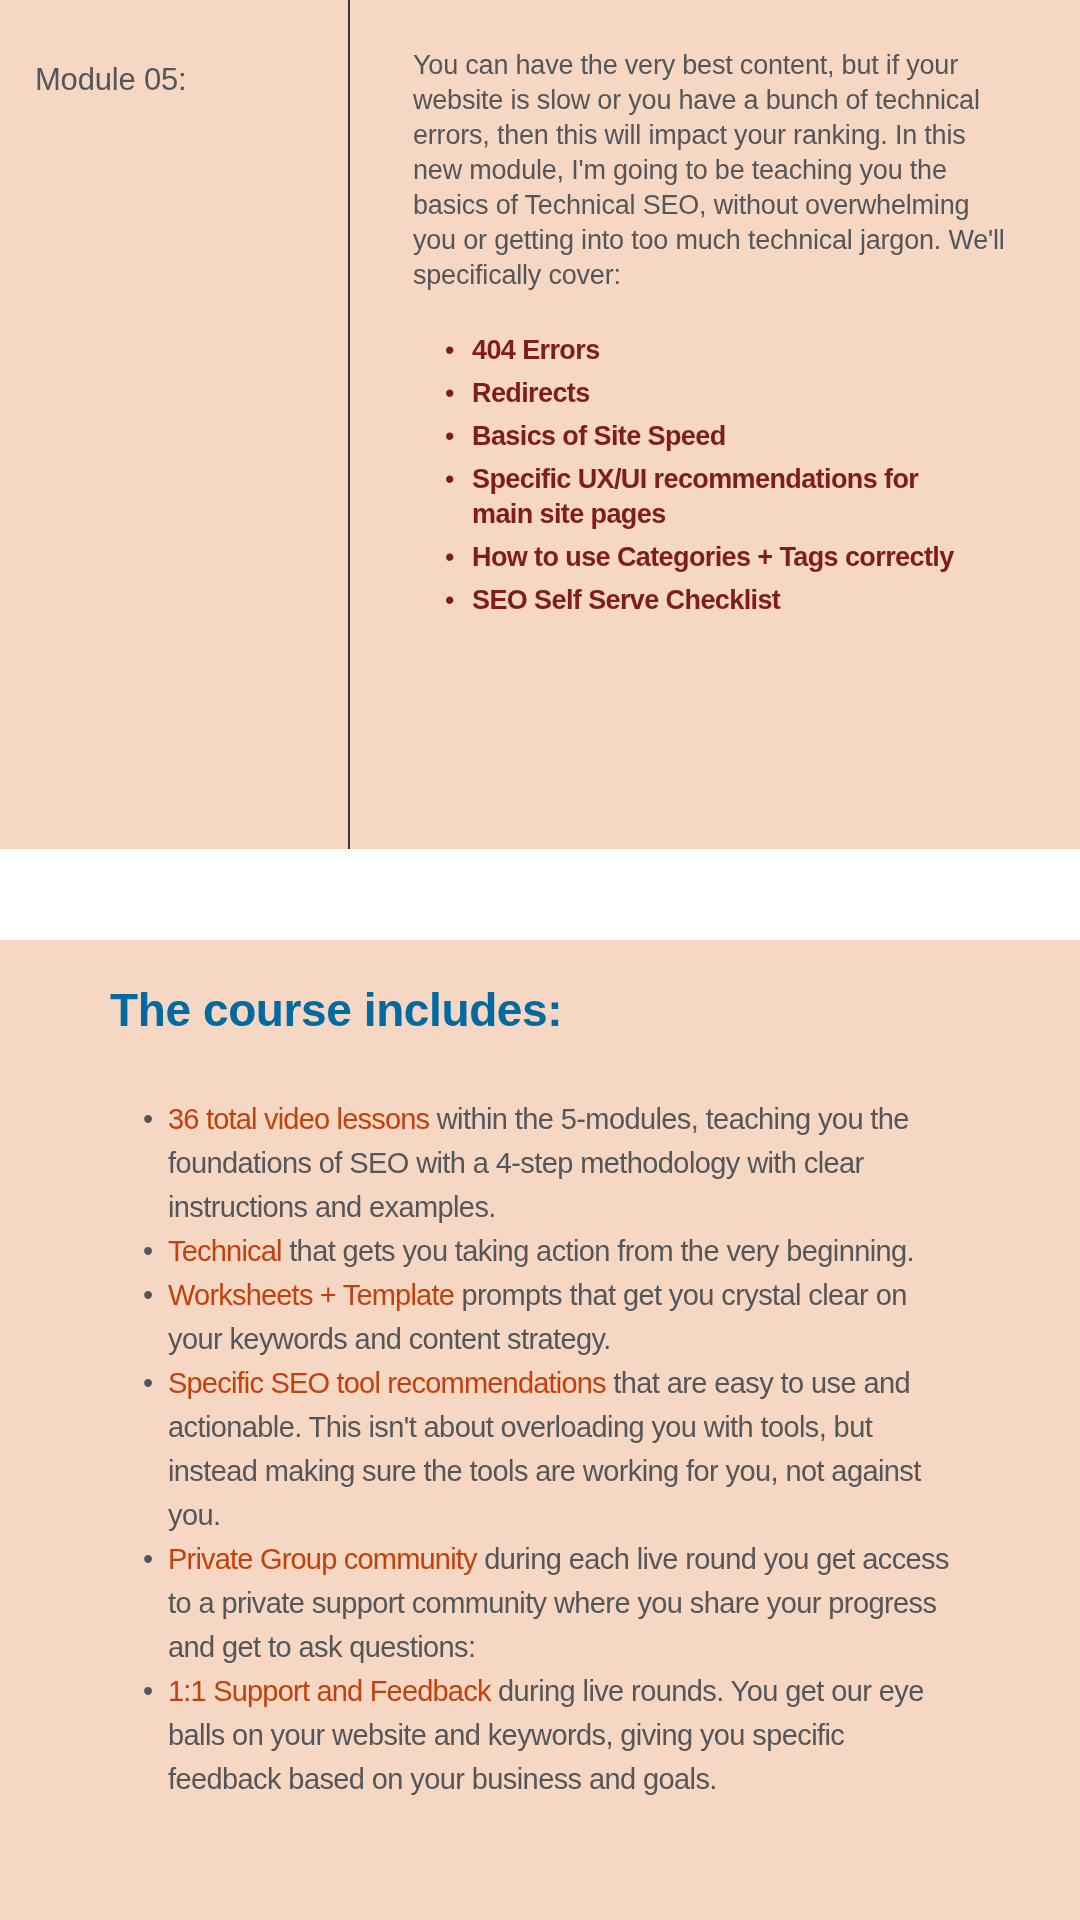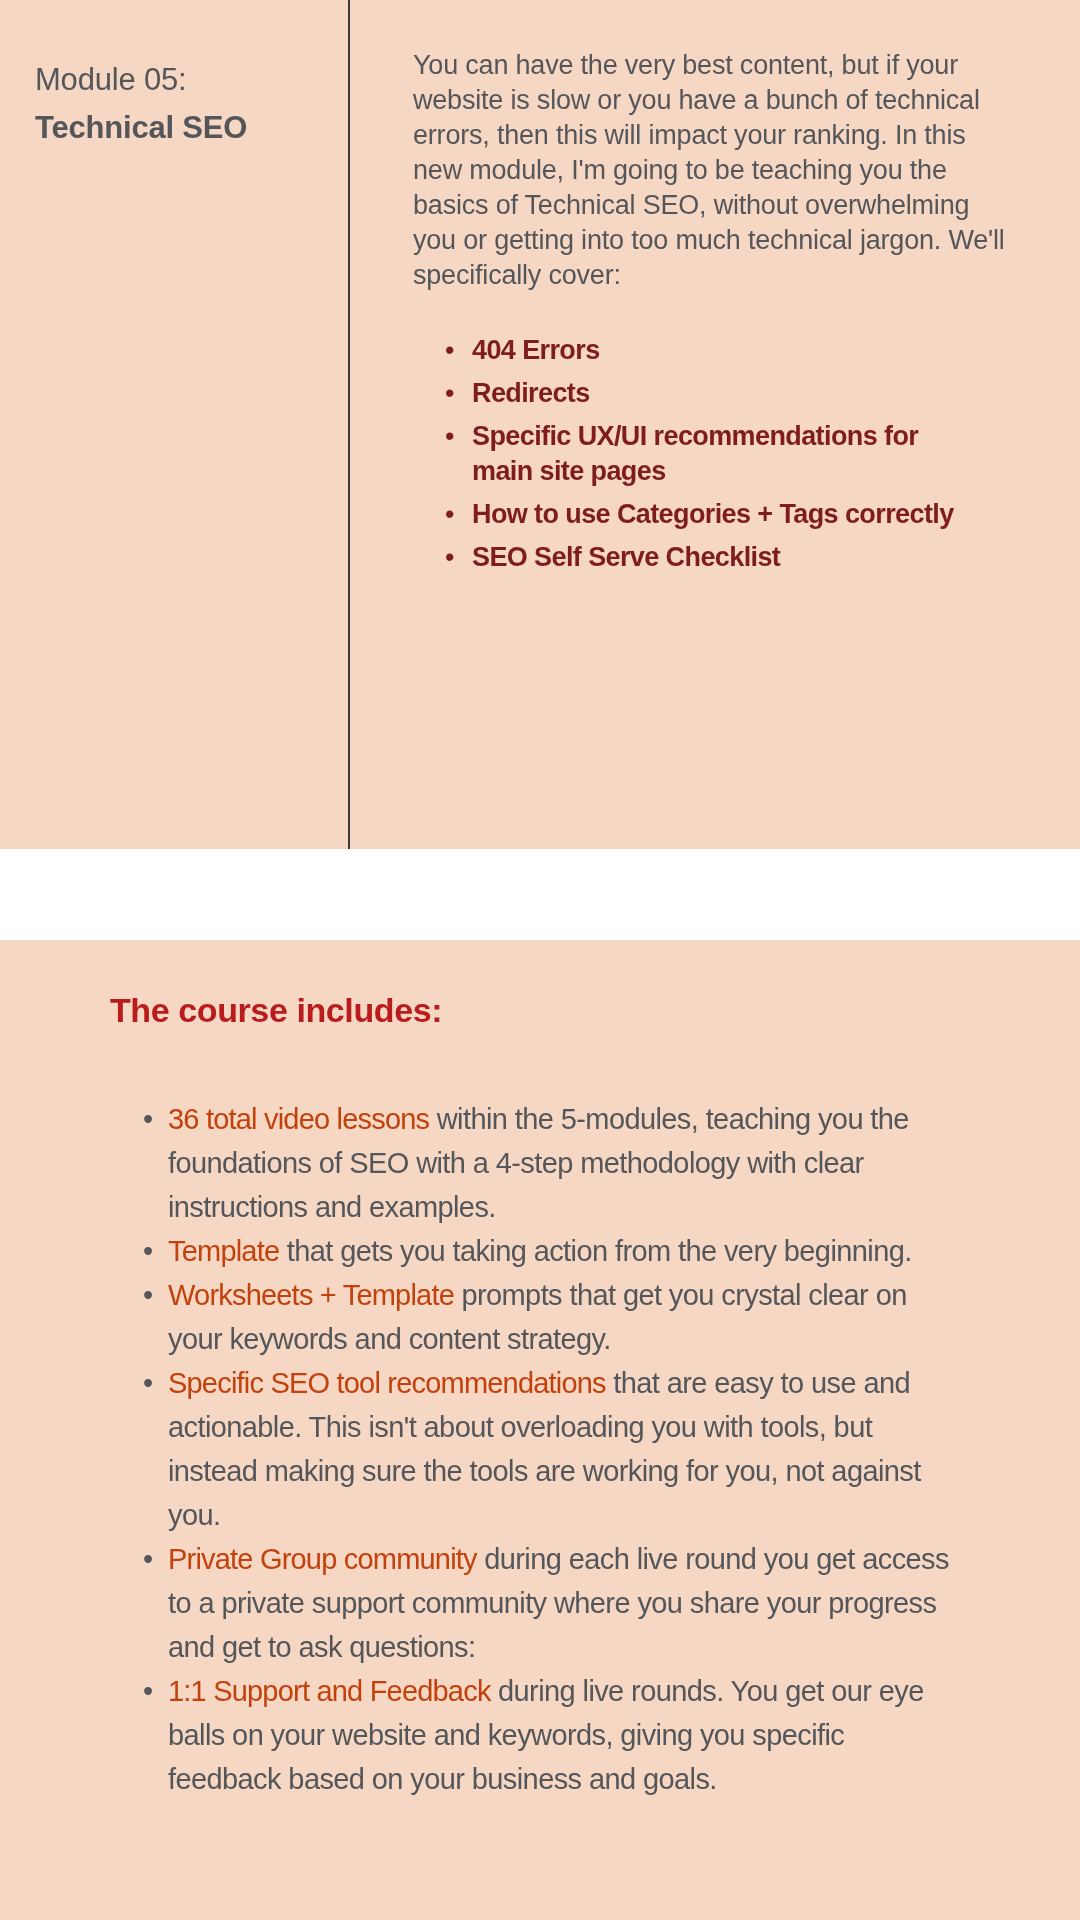--- a/index.html
+++ b/index.html
@@ -81,24 +81,24 @@
   .includes-section {
     position: relative;
     width: 1080px;
     height: 980px;
     background: #f5d7c4;
     box-sizing: border-box;
     padding-top: 49px;
   }
   .includes-heading {
     margin: 0 0 0 110px;
-    font-size: 34px;
+    font-size: 46px;
     font-weight: 700;
     letter-spacing: -0.4px;
-    color: #b91c1c;
+    color: #0369a1;
     line-height: 42px;
   }
   .includes-list {
     list-style: none;
     margin: 66px 0 0 143px;
     padding: 0;
     width: 815px;
   }
   .includes-list li {
     position: relative;
@@ -122,43 +122,43 @@
 </head>
 <body>
 
 <div class="page">
 
   <section class="module-section">
     <div class="col-divider"></div>
 
     <div class="module-left">
       <div class="num">Module 05:</div>
-      <div class="name">Technical SEO</div>
     </div>
 
     <div class="module-right">
       <p class="module-desc">You can have the very best content, but if your website is slow or you have a bunch of technical errors, then this will impact your ranking. In this new module, I'm going to be teaching you the basics of Technical SEO, without overwhelming you or getting into too much technical jargon. We'll specifically cover:</p>
       <ul class="topics-list">
         <li>404 Errors</li>
         <li>Redirects</li>
+        <li>Basics of Site Speed</li>
         <li>Specific UX/UI recommendations for main site pages</li>
         <li>How to use Categories + Tags correctly</li>
         <li>SEO Self Serve Checklist</li>
       </ul>
     </div>
   </section>
 
   <div class="separator-band"></div>
 
   <section class="includes-section">
     <h2 class="includes-heading">The course includes:</h2>
 
     <ul class="includes-list">
       <li><span class="lead">36 total video lessons</span><span> within the 5-modules, teaching you the foundations of SEO with a 4-step methodology with clear instructions and examples.</span></li>
-      <li><span class="lead">Template</span><span> that gets you taking action from the very beginning.</span></li>
+      <li><span class="lead">Technical</span><span> that gets you taking action from the very beginning.</span></li>
       <li><span class="lead">Worksheets + Template</span><span> prompts that get you crystal clear on your keywords and content strategy.</span></li>
       <li><span class="lead">Specific SEO tool recommendations</span><span> that are easy to use and actionable. This isn't about overloading you with tools, but instead making sure the tools are working for you, not against you.</span></li>
       <li><span class="lead">Private Group community</span><span> during each live round you get access to a private support community where you share your progress and get to ask questions:</span></li>
       <li><span class="lead">1:1 Support and Feedback</span><span> during live rounds. You get our eye balls on your website and keywords, giving you specific feedback based on your business and goals.</span></li>
     </ul>
   </section>
 
 </div>
 
 </body></html>

